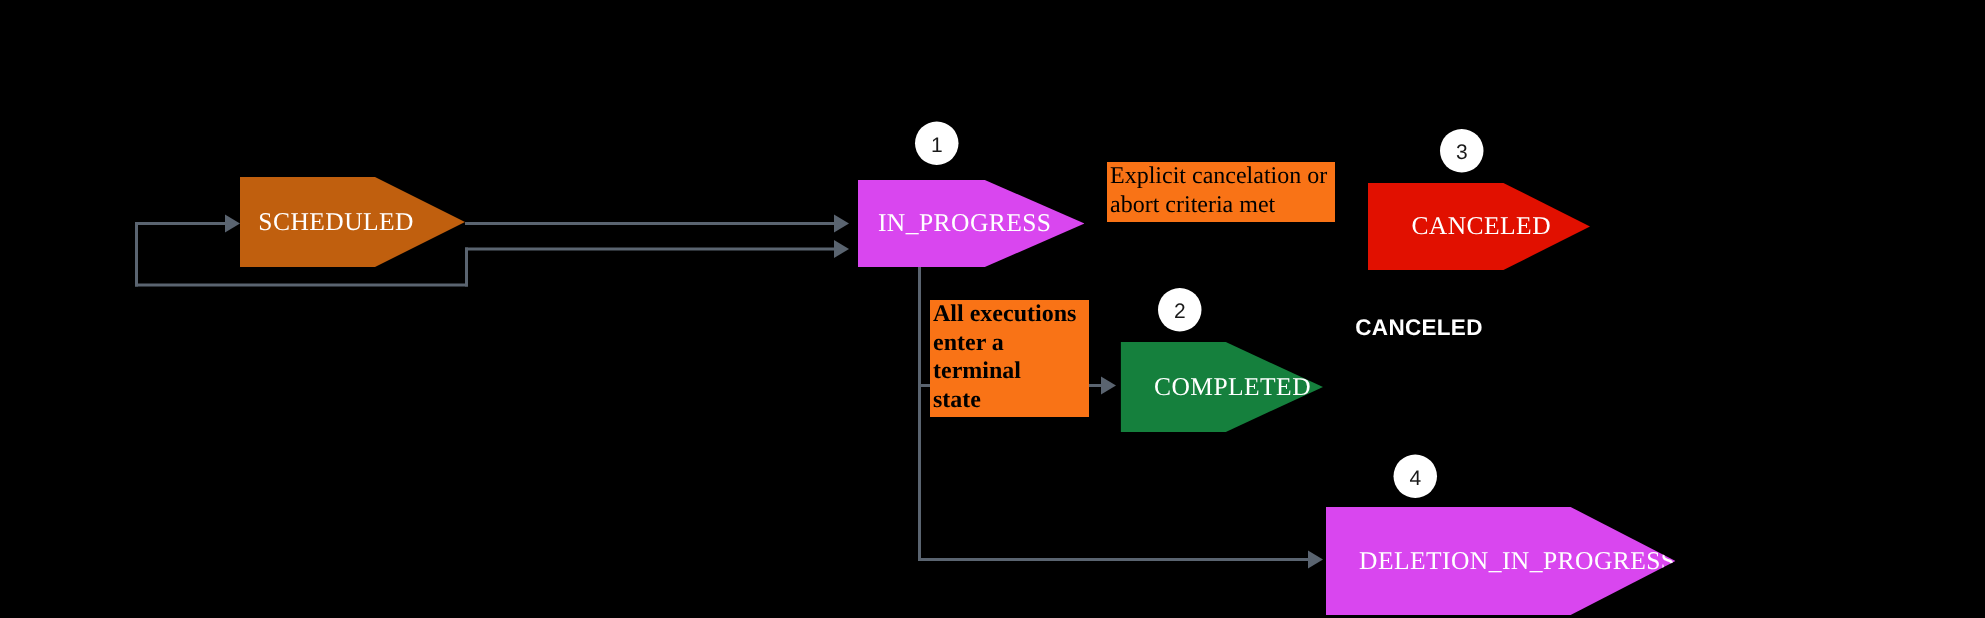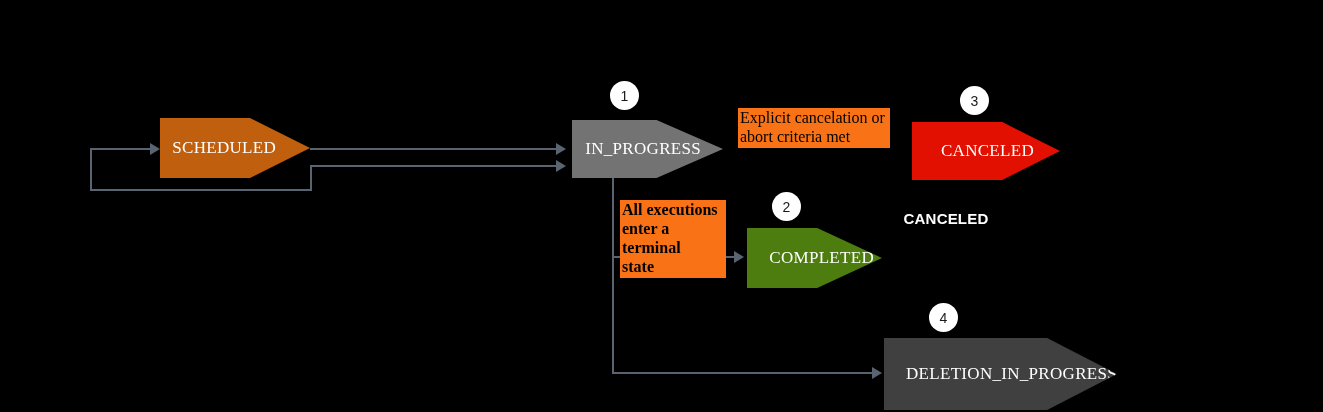--- a/index.html
+++ b/index.html
@@ -85,33 +85,33 @@
   <div class="seg seg-v" style="left:612px;top:178px;height:196px;"></div>
   <div class="seg seg-h" style="left:612px;top:256px;width:124px;"></div>
   <div class="arrowhead" style="left:734px;top:251px;"></div>
   <div class="seg seg-h" style="left:612px;top:372px;width:262px;"></div>
   <div class="arrowhead" style="left:872px;top:367px;"></div>
 
   <div class="node node-scheduled" style="background-color: rgb(192, 95, 14);">
     <span>SCHEDULED</span>
   </div>
 
-  <div class="node node-in-progress" style="background-color: #737373;">
+  <div class="node node-in-progress" style="background-color: #d946ef;">
     <span>IN_PROGRESS</span>
   </div>
 
   <div class="node node-canceled" style="background-color: rgb(225, 16, 0);">
     <span>CANCELED</span>
   </div>
 
-  <div class="node node-completed" style="background-color: #4d7c0f;">
+  <div class="node node-completed" style="background-color: #15803d;">
     <span>COMPLETED</span>
   </div>
 
-  <div class="node node-deletion" style="background-color: #404040;">
+  <div class="node node-deletion" style="background-color: #d946ef;">
     <span>DELETION_IN_PROGRESS</span>
   </div>
 
   <div class="badge badge-1">
     <span>1</span>
   </div>
   <div class="badge badge-2">
     <span>2</span>
   </div>
   <div class="badge badge-3">

